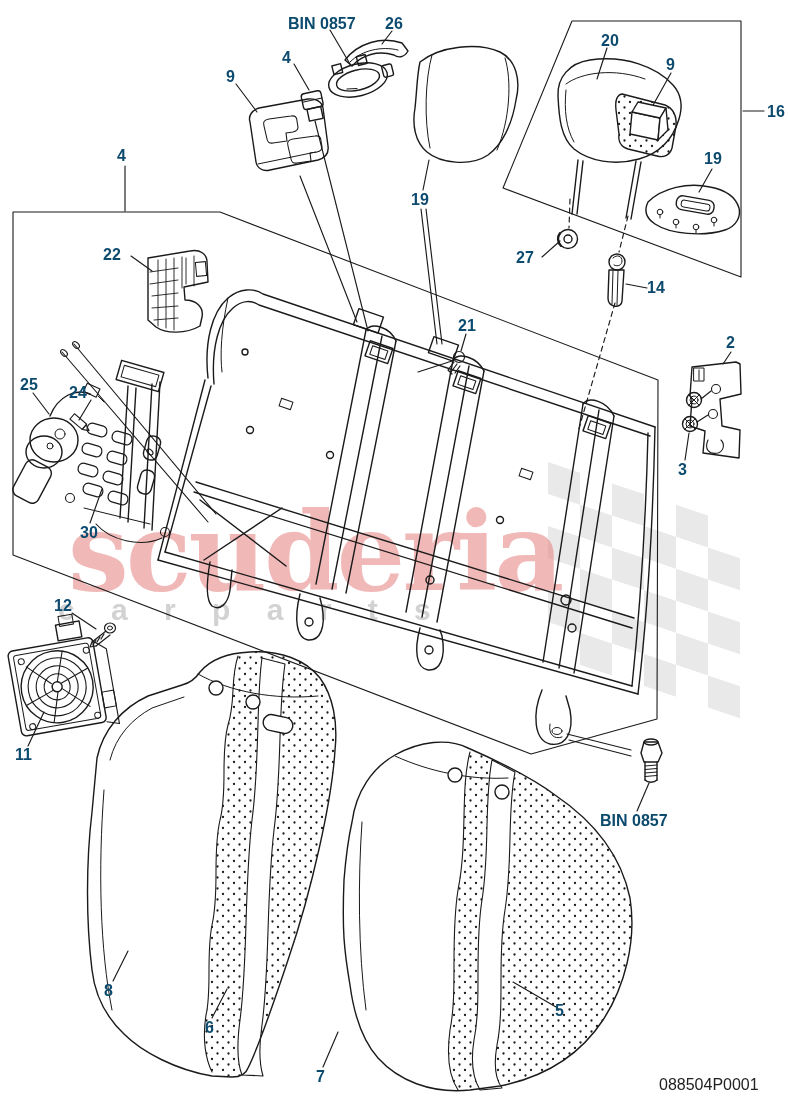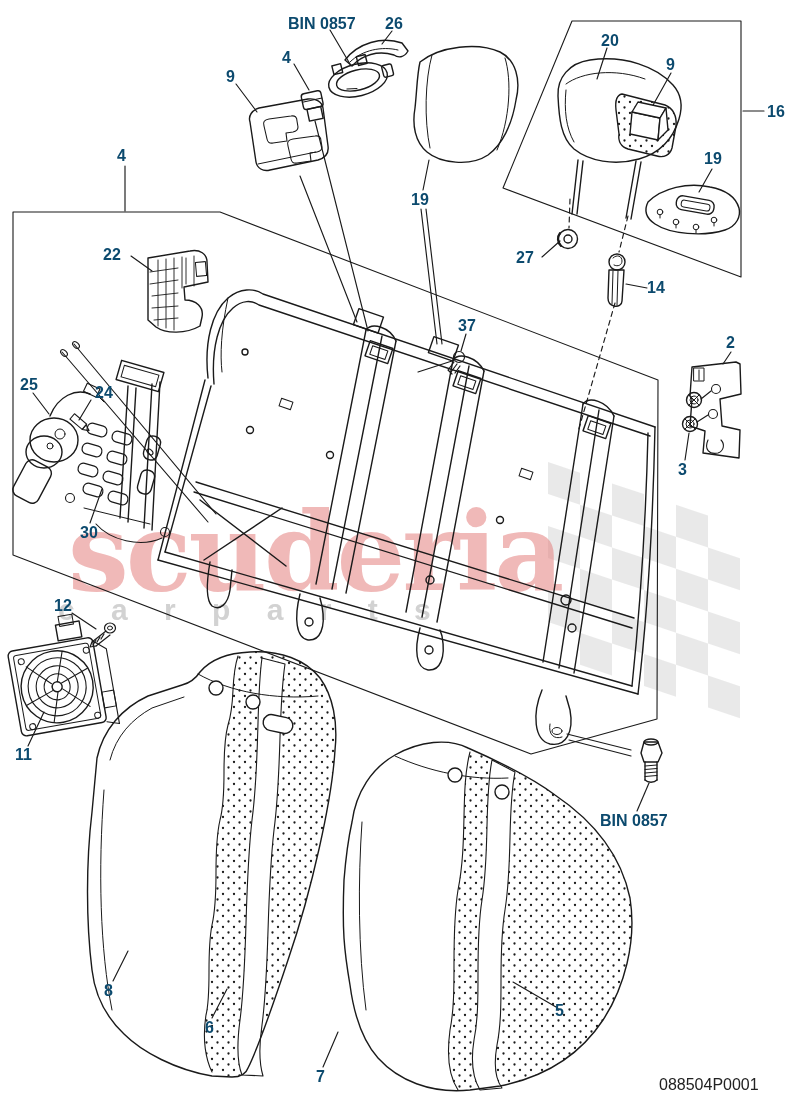--- a/index.html
+++ b/index.html
@@ -439,25 +439,25 @@
 <div class="lbl" style="left:226px;top:68px">9</div>
 <div class="lbl" style="left:117px;top:147px">4</div>
 <div class="lbl" style="left:601px;top:32px">20</div>
 <div class="lbl" style="left:666px;top:56px">9</div>
 <div class="lbl" style="left:767px;top:103px">16</div>
 <div class="lbl" style="left:704px;top:150px">19</div>
 <div class="lbl" style="left:411px;top:191px">19</div>
 <div class="lbl" style="left:516px;top:249px">27</div>
 <div class="lbl" style="left:647px;top:279px">14</div>
 <div class="lbl" style="left:103px;top:246px">22</div>
-<div class="lbl" style="left:458px;top:317px">37</div>
+<div class="lbl" style="left:458px;top:317px">21</div>
 <div class="lbl" style="left:726px;top:334px">2</div>
 <div class="lbl" style="left:678px;top:461px">3</div>
 <div class="lbl" style="left:20px;top:376px">25</div>
-<div class="lbl" style="left:95px;top:384px">24</div>
+<div class="lbl" style="left:69px;top:384px">24</div>
 <div class="lbl" style="left:80px;top:524px">30</div>
 <div class="lbl" style="left:54px;top:597px">12</div>
 <div class="lbl" style="left:15px;top:746px">11</div>
 <div class="lbl" style="left:104px;top:982px">8</div>
 <div class="lbl" style="left:205px;top:1019px">6</div>
 <div class="lbl" style="left:316px;top:1068px">7</div>
 <div class="lbl" style="left:555px;top:1002px">5</div>
 <div class="lbl" style="left:600px;top:812px">BIN 0857</div>
 <div class="pn" style="left:659px;top:1076px">088504P0001</div>
 

